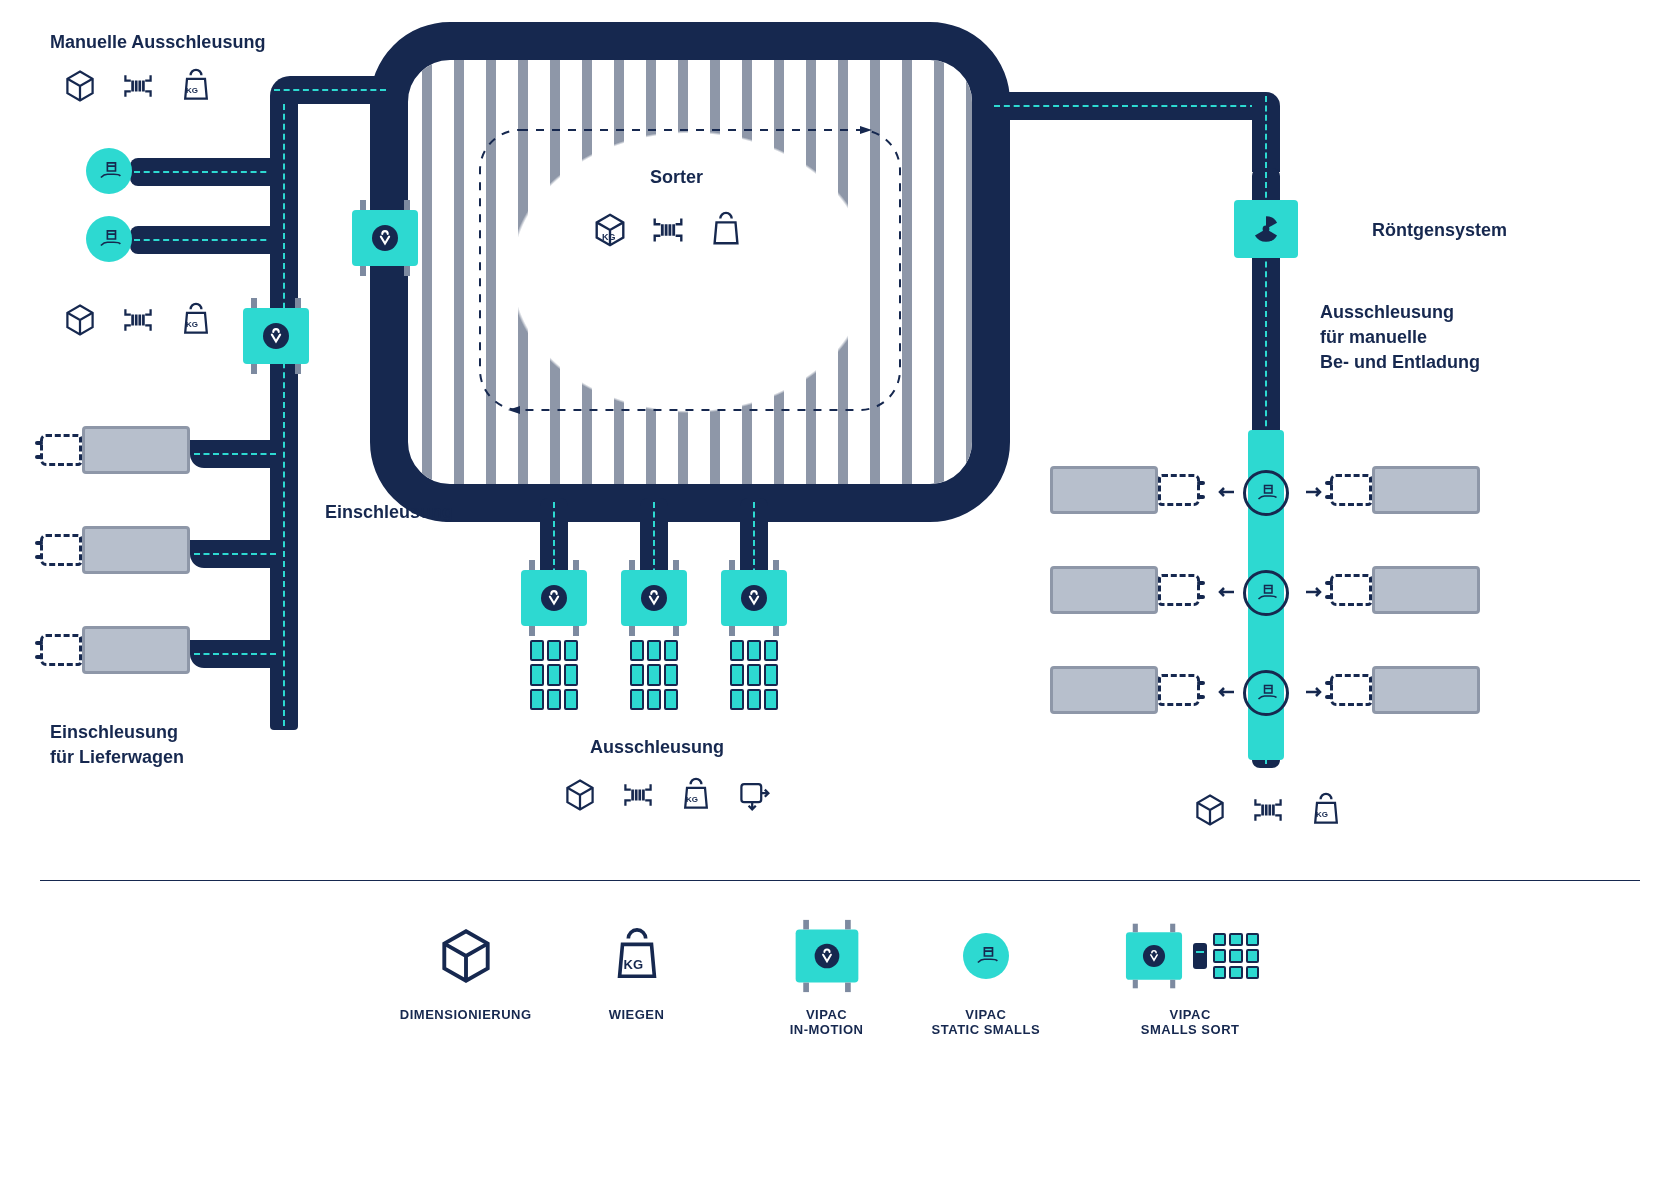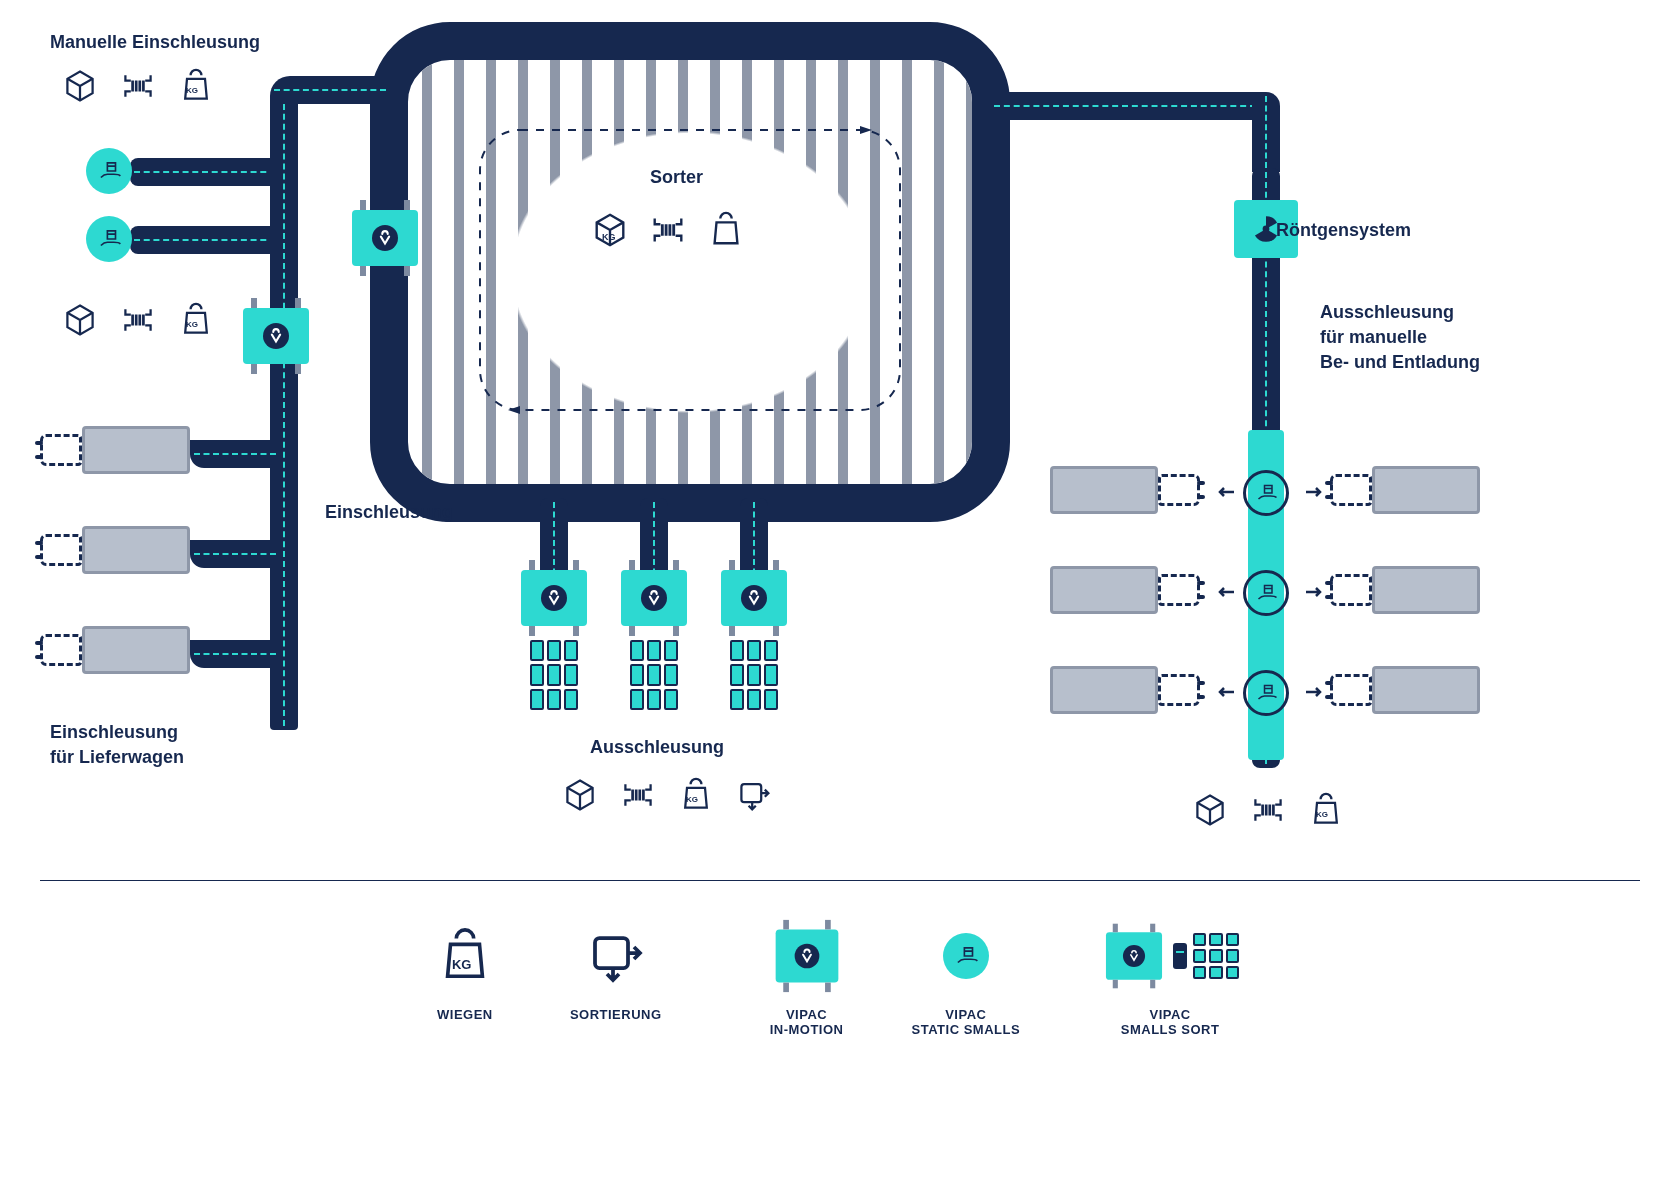--- a/index.html
+++ b/index.html
@@ -237,21 +237,21 @@
       </svg>
     </span>
   <span class="icon">
       <svg viewBox="0 0 40 40" width="38" height="38">
         <use href="#i-kg"></use>
       </svg>
       <span style="position:absolute;font-size:9px;font-weight:700;top:22px;left:12px">KG</span>
     </span>
 </div>
 
-<div class="label" style="left:50px;top:30px">Manuelle Einschleusung</div>
+<div class="label" style="left:50px;top:30px">Manuelle Ausschleusung</div>
 <div class="icon-row" style="left:60px;top:66px">
   <span class="icon">
       <svg viewBox="0 0 40 40" width="36" height="36">
         <use href="#i-cube"></use>
       </svg>
     </span>
   <span class="icon">
       <svg viewBox="0 0 40 40" width="36" height="36">
         <use href="#i-barcode"></use>
       </svg>
@@ -465,21 +465,21 @@
 
 <div class="xray-box" style="left:1234px;top:200px">
   <svg viewBox="0 0 40 40" width="34" height="34">
     <circle cx="20" cy="20" r="4" fill="#16284F"></circle>
     <path d="M20 4 A16 16 0 0 1 33.8 12" fill="none" stroke="#16284F" stroke-width="0"></path>
     <path d="M20 20 L20 5 A15 15 0 0 1 33 12.5 Z" fill="#16284F"></path>
     <path d="M20 20 L33 27.5 A15 15 0 0 1 7 27.5 Z" fill="#16284F"></path>
     <path d="M20 20 L7 12.5 A15 15 0 0 1 20 5 Z" fill="none"></path>
   </svg>
 </div>
-<div class="label" style="left:1276px;top:218px">Röntgensystem</div>
+<div class="label" style="left:1372px;top:218px">Röntgensystem</div>
 
 <div class="label" style="left:1320px;top:300px">
   <span>Ausschleusung</span><br>
   <span>für manuelle</span><br>
   <span>Be- und Entladung</span>
 </div>
 
 <div class="outlet-strip" style="left:1248px;top:430px;height:330px"></div>
 
 <div class="circle-node" style="left:1243px;top:470px">
@@ -548,35 +548,35 @@
   <span class="icon" style="position:relative">
       <svg viewBox="0 0 40 40" width="36" height="36">
         <use href="#i-kg"></use>
       </svg>
       <span style="position:absolute;font-size:8px;font-weight:700;top:20px;left:10px">KG</span>
     </span>
 </div>
 
 <div class="legend-area">
   <div class="legend-item">
+    <div class="legend-icon-lg">
+        <svg viewBox="0 0 40 40" width="62" height="62">
+          <use href="#i-cube"></use>
+        </svg>
+      </div>
+    <div class="legend-label">DIMENSIONIERUNG</div>
+  </div>
+  <div class="legend-item">
     <div class="legend-icon-lg" style="position:relative">
         <svg viewBox="0 0 40 40" width="58" height="58">
           <use href="#i-kg"></use>
         </svg>
         <span style="position:absolute;font-size:13px;font-weight:700;top:36px;left:22px">KG</span>
       </div>
     <div class="legend-label">WIEGEN</div>
-  </div>
-  <div class="legend-item">
-    <div class="legend-icon-lg">
-        <svg viewBox="0 0 40 40" width="60" height="60">
-          <use href="#i-sort"></use>
-        </svg>
-      </div>
-    <div class="legend-label">SORTIERUNG</div>
   </div>
   <div class="legend-item" style="margin-left:40px">
     <div class="legend-icon-lg">
       <div class="vipac-box" style="position:relative;left:0;top:0;transform:scale(0.95)">
           <div class="tab-b1"></div>
           <div class="tab-b2"></div>
           <div class="v">
             <svg viewBox="0 0 32 28" width="22" height="20">
               <use href="#i-v"></use>
             </svg>

